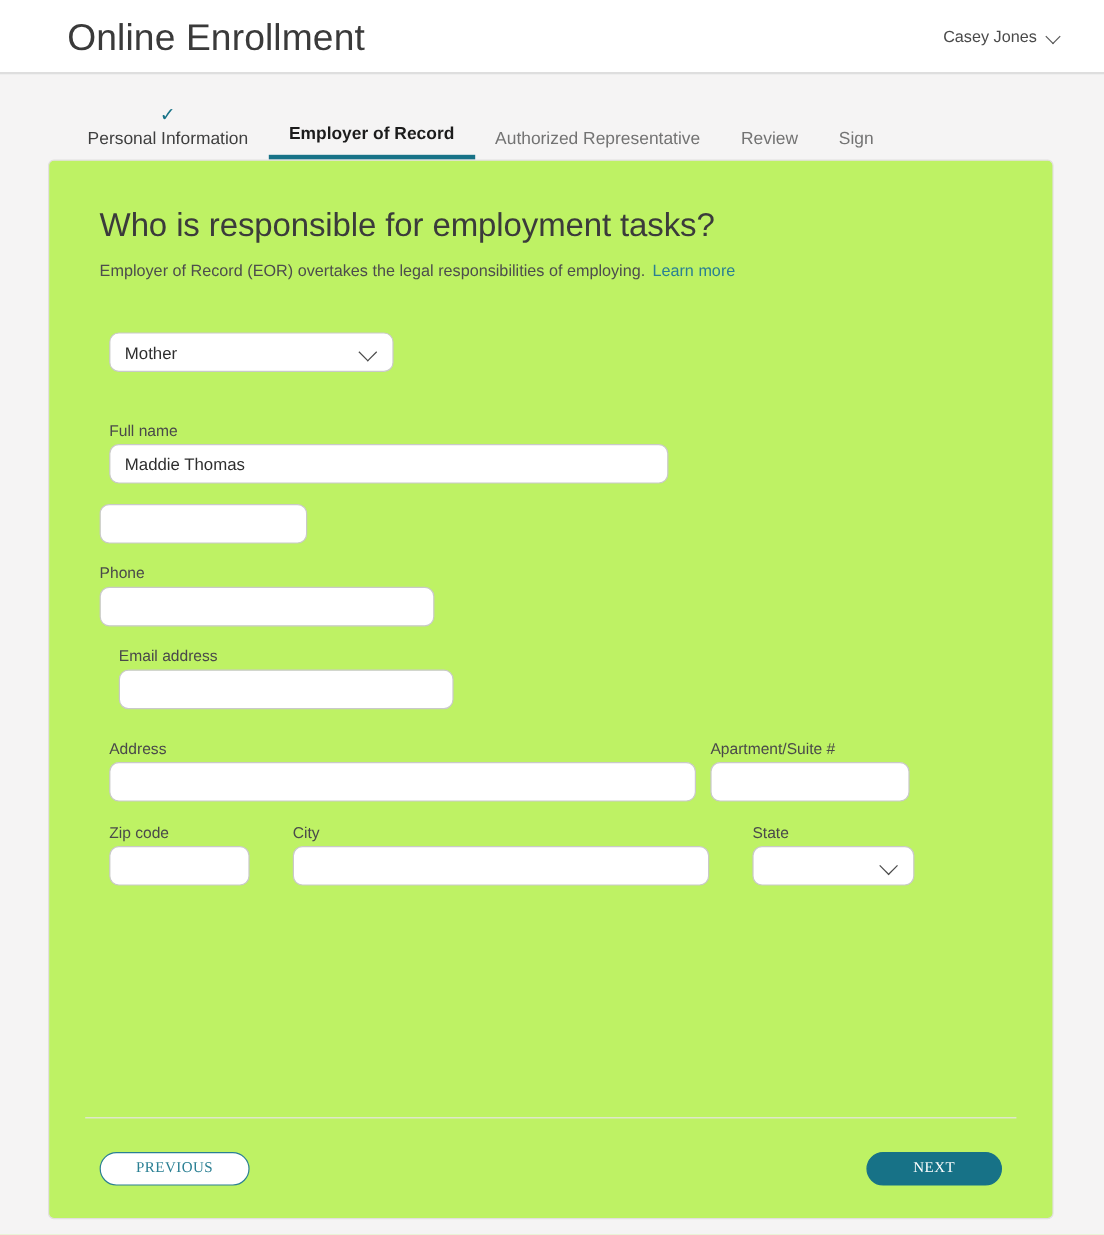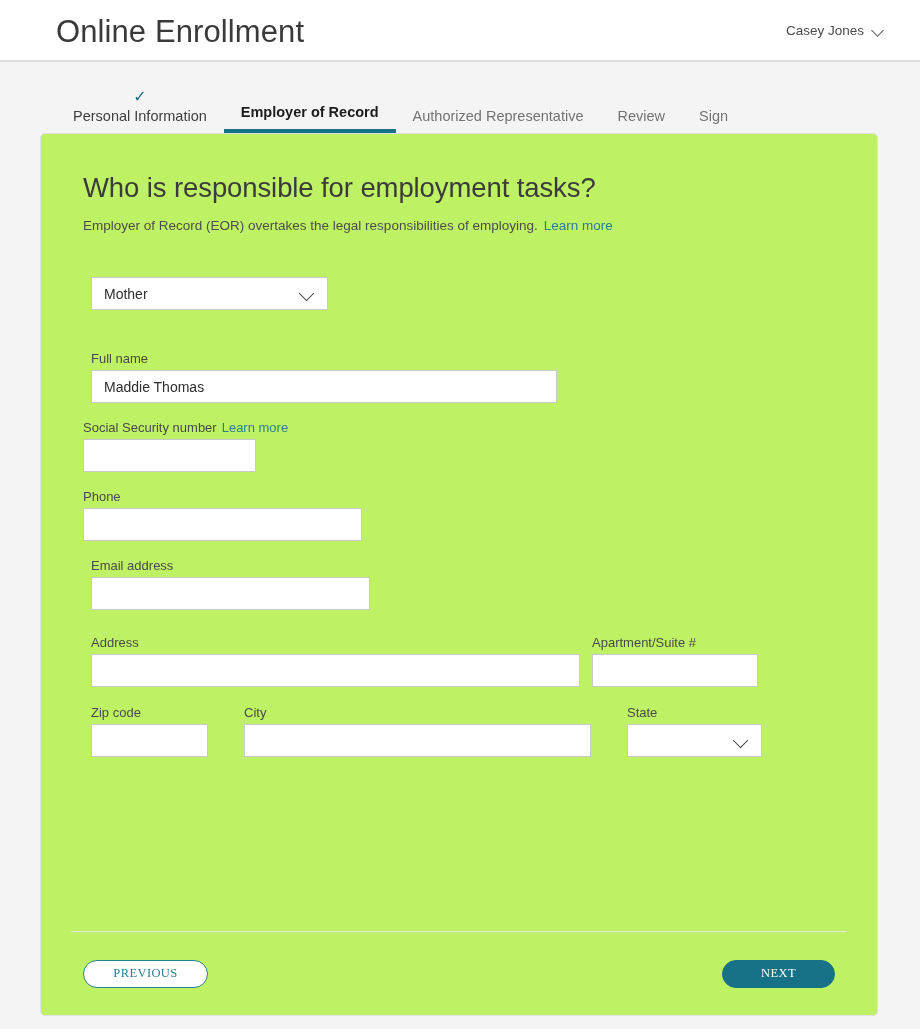--- a/index.html
+++ b/index.html
@@ -133,21 +133,21 @@
     margin-bottom: 4px;
     display: block;
   }
   .field-label .link {
     font-size: 13px;
     margin-left: 5px;
   }
   .ctl {
     height: 33px;
     border: 1px solid #c9c9c9;
-    border-radius: 0;
+    border-radius: 8px;
     background: #fff;
     font-family: "Liberation Sans", "DejaVu Sans", sans-serif;
     font-size: 14px;
     color: #2e2e2e;
     padding: 0 12px;
     outline: none;
     display: block;
   }
   .ctl::placeholder { color: #9a9a9a; }
 
@@ -186,21 +186,21 @@
   .w-addr   { width: 489px; }
   .w-apt    { width: 166px; }
   .w-zip    { width: 117px; }
   .w-city   { width: 347px; }
   .w-state  { width: 135px; }
 
   .role-block { margin: 0 0 41px 8px; }
   .f-name   { margin: 0 0 17px 8px; }
   .f-ssn    { margin: 0 0 17px 0px; }
   .f-phone  { margin: 0 0 17px 0px; }
-  .f-email  { margin: 0 0 25px 8px; }
+  .f-email  { margin: 0 0 25px 16px; }
   .addr-row { margin: 0 0 18px 8px; }
   .zip-row  { margin: 0 0 0 8px; }
 
   .gap-apt  { margin-left: 12px; }
   .gap-city { margin-left: 36px; }
   .gap-state{ margin-left: 36px; }
 
   
   .card-footer {
     position: absolute;
@@ -284,21 +284,20 @@
         <span class="dd"></span>
       </div>
     </div>
 
     <div class="f-name">
       <label class="field-label">Full name</label>
       <input class="ctl w-name" type="text" value="Maddie Thomas" style="">
     </div>
 
     <div class="f-ssn">
-      <label class="field-label"><span>Social Security number</span><a class="link">Learn more</a></label>
       <input class="ctl w-ssn" type="text" value="" style="">
     </div>
 
     <div class="f-phone">
       <label class="field-label">Phone</label>
       <input class="ctl w-phone" type="text" value="" style="">
     </div>
 
     <div class="f-email">
       <label class="field-label">Email address</label>

